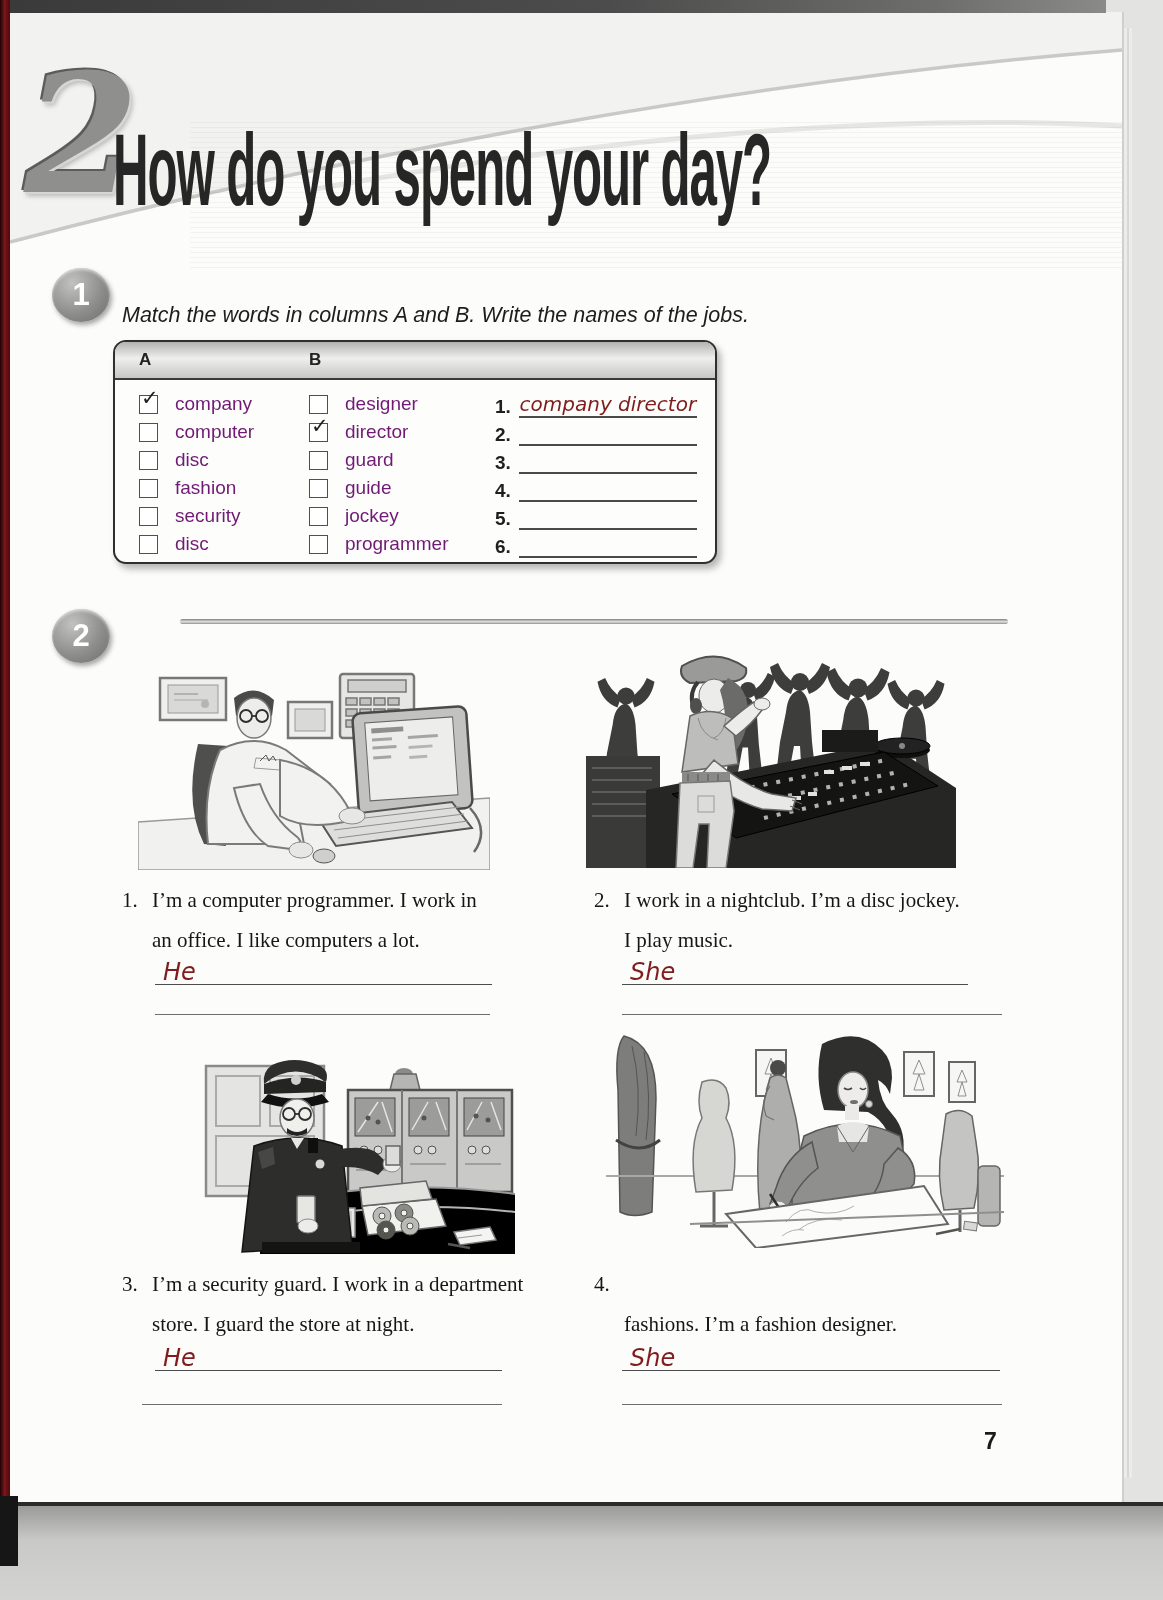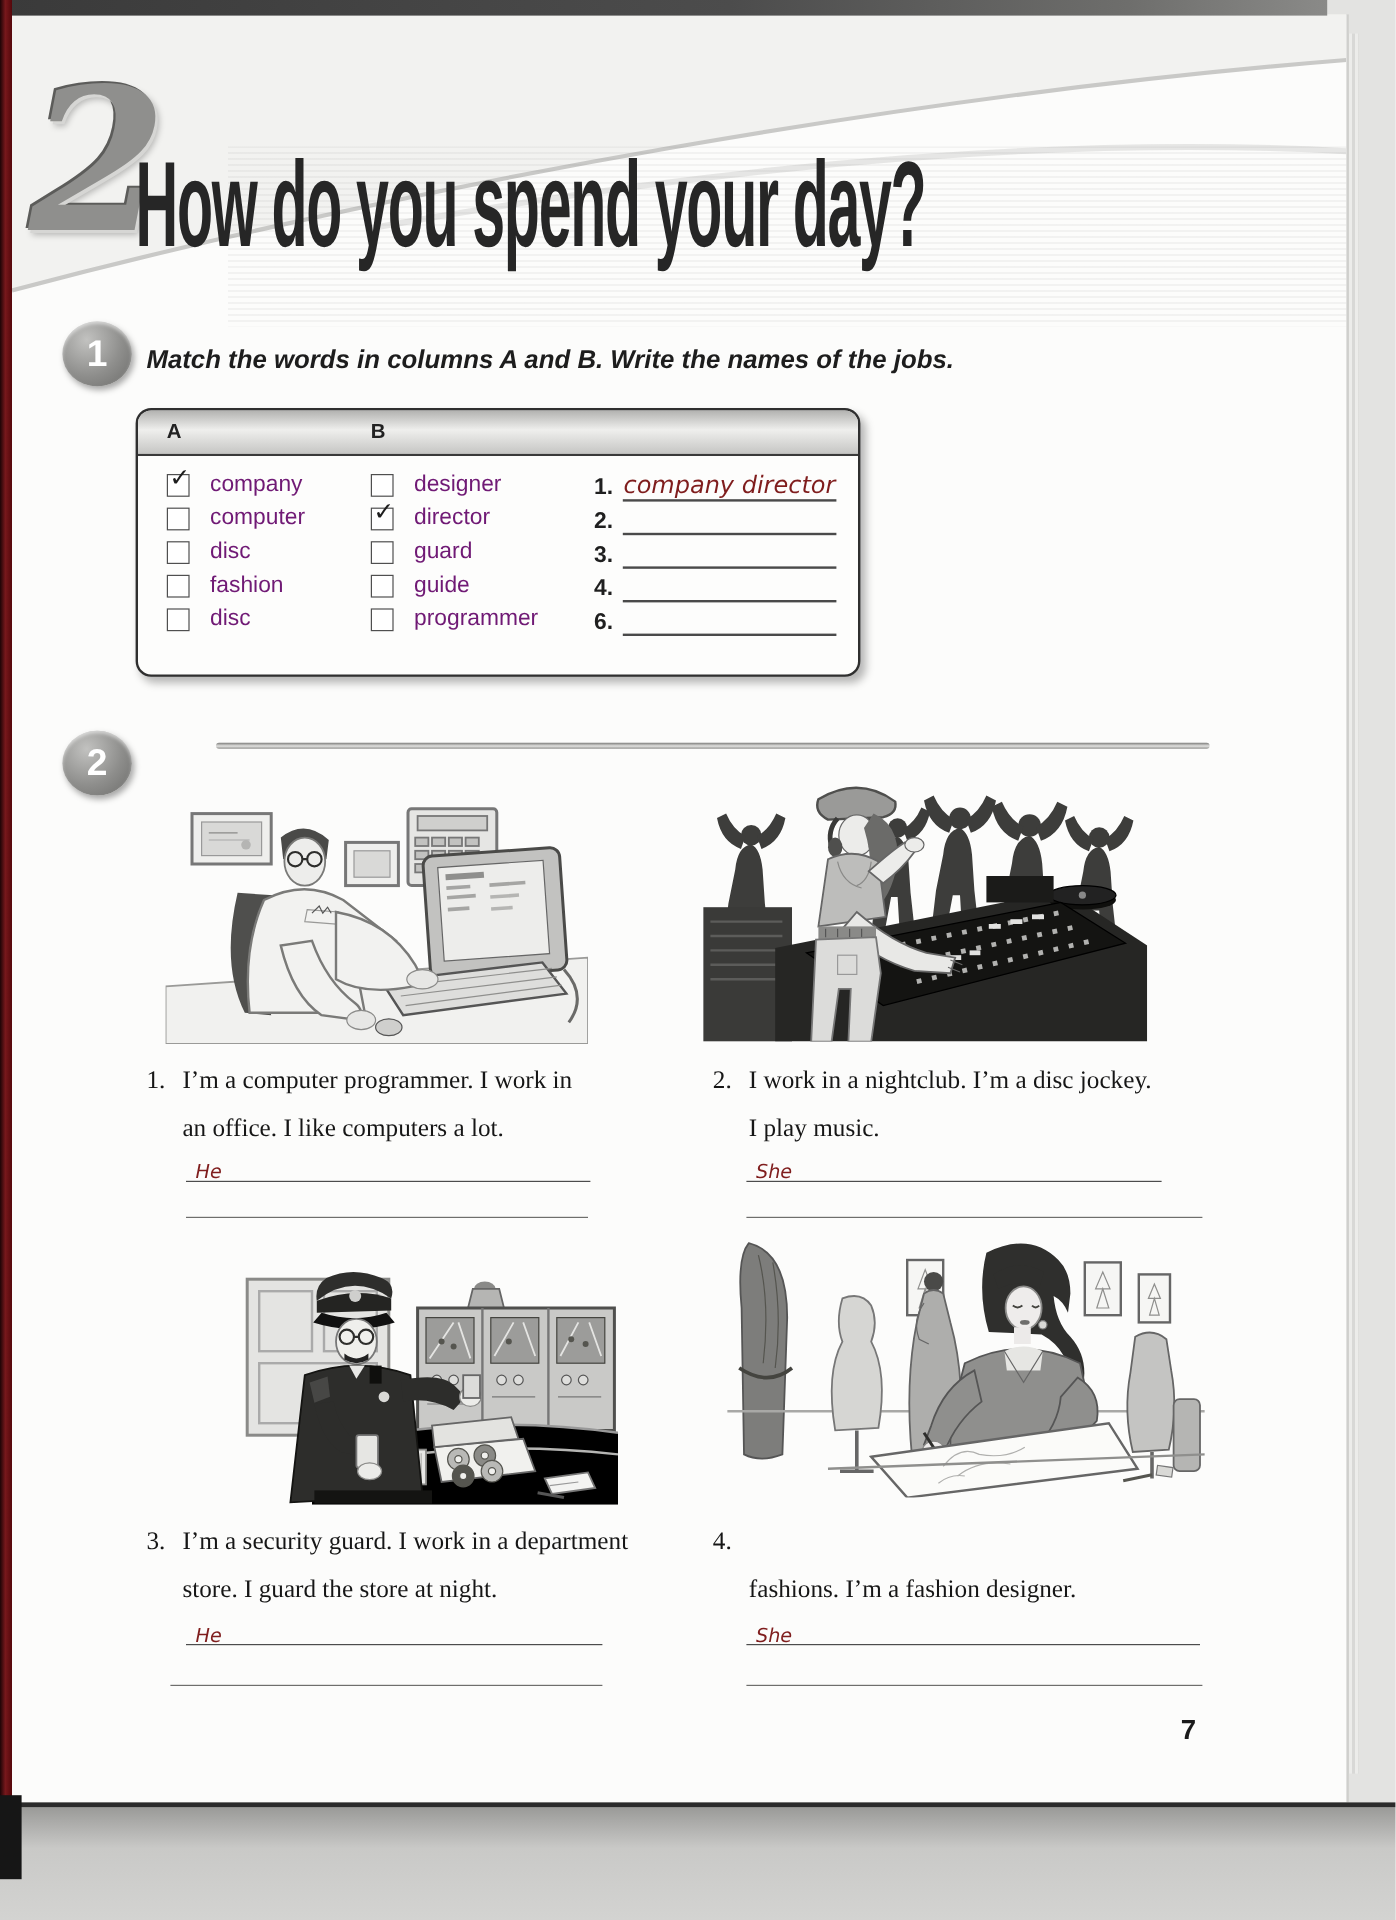--- a/index.html
+++ b/index.html
@@ -33,21 +33,21 @@
     letter-spacing:-2px;color:#262626;white-space:nowrap;
     transform:scale(0.56,1.15);transform-origin:left top;}
 
   
   .badge{position:absolute;width:58px;height:54px;border-radius:50%;
     background:radial-gradient(ellipse at 35% 28%,#c2c2c0,#8e8e8c 55%,#6b6b69);
     color:#fff;font-weight:700;font-size:31px;display:flex;align-items:center;justify-content:center;
     box-shadow:2px 3px 5px rgba(0,0,0,.35),inset 0 2px 3px rgba(255,255,255,.55);}
   .badge-1{left:42px;top:256px;}
   .badge-2{left:42px;top:597px;}
-  .instruction{position:absolute;font-weight:700;font-size:21.5px;color:#1d1d1d;}
+  .instruction{position:absolute;font-weight:400;font-size:21.5px;color:#1d1d1d;margin-top:15px;}
   .instr-1{left:112px;top:276px;width:720px;font-style:italic;}
   .instr-2{left:112px;top:616px;width:720px;}
   .instr-2 .ital{font-style:italic;margin-right:6px;}
   .divider{position:absolute;left:170px;top:607px;width:828px;height:5px;border-radius:3px;
     background:linear-gradient(180deg,#7e7e7c,#e2e2e0 55%,#8f8f8d);}
 
   
   .match-table{position:absolute;left:103px;top:328px;width:600px;height:220px;
     background:#fdfdfc;border:2px solid #2f2f2f;border-radius:13px;
     box-shadow:4px 5px 7px rgba(0,0,0,.28);}
@@ -66,21 +66,21 @@
   .ans-line{width:178px;height:25px;border-bottom:2px solid #4a4a4a;text-align:center;}
   .hand{font-family:"DejaVu Sans",sans-serif;font-style:italic;color:#7f1d1d;}
   .ans-line .hand{font-size:20px;display:inline-block;transform:translateY(1px);}
 
   
   .illus{position:absolute;}
   .caption{position:absolute;font-family:"Liberation Serif",serif;font-size:21px;color:#161616;}
   .cap-row{line-height:40px;display:flex;}
   .cap-num{width:30px;flex:none;}
   .write-line{position:absolute;border-bottom:1.6px solid #4c4c4c;height:32px;}
-  .write-line .hand{font-size:16px;position:absolute;left:8px;bottom:-2px;}
+  .write-line .hand{font-size:24px;position:absolute;left:8px;bottom:-2px;}
   .blank-line{position:absolute;border-bottom:1.6px solid #6e6e6c;height:0;}
   .page-number{position:absolute;left:974px;top:1416px;font-weight:700;font-size:23px;color:#1a1a1a;}
 </style>
 </head>
 <body>
 
 <div class="top-band"></div>
 <div class="page-edges"></div>
 
 <div class="page">
@@ -160,20 +160,34 @@
         <span class="cb">
             <span class="tick"></span>
           </span>
         <span class="word">guide</span>
         <span class="ans">
             <span class="ans-num">4.</span>
             <span class="ans-line"><span class="hand"></span></span>
           </span>
       </div>
 
+      <div class="mt-row">
+        <span class="cb">
+            <span class="tick"></span>
+          </span>
+        <span class="word">security</span>
+        <span class="cb">
+            <span class="tick"></span>
+          </span>
+        <span class="word">jockey</span>
+        <span class="ans">
+            <span class="ans-num">5.</span>
+            <span class="ans-line"><span class="hand"></span></span>
+          </span>
+      </div>
 
       <div class="mt-row">
         <span class="cb">
             <span class="tick"></span>
           </span>
         <span class="word">disc</span>
         <span class="cb">
             <span class="tick"></span>
           </span>
         <span class="word">programmer</span>

